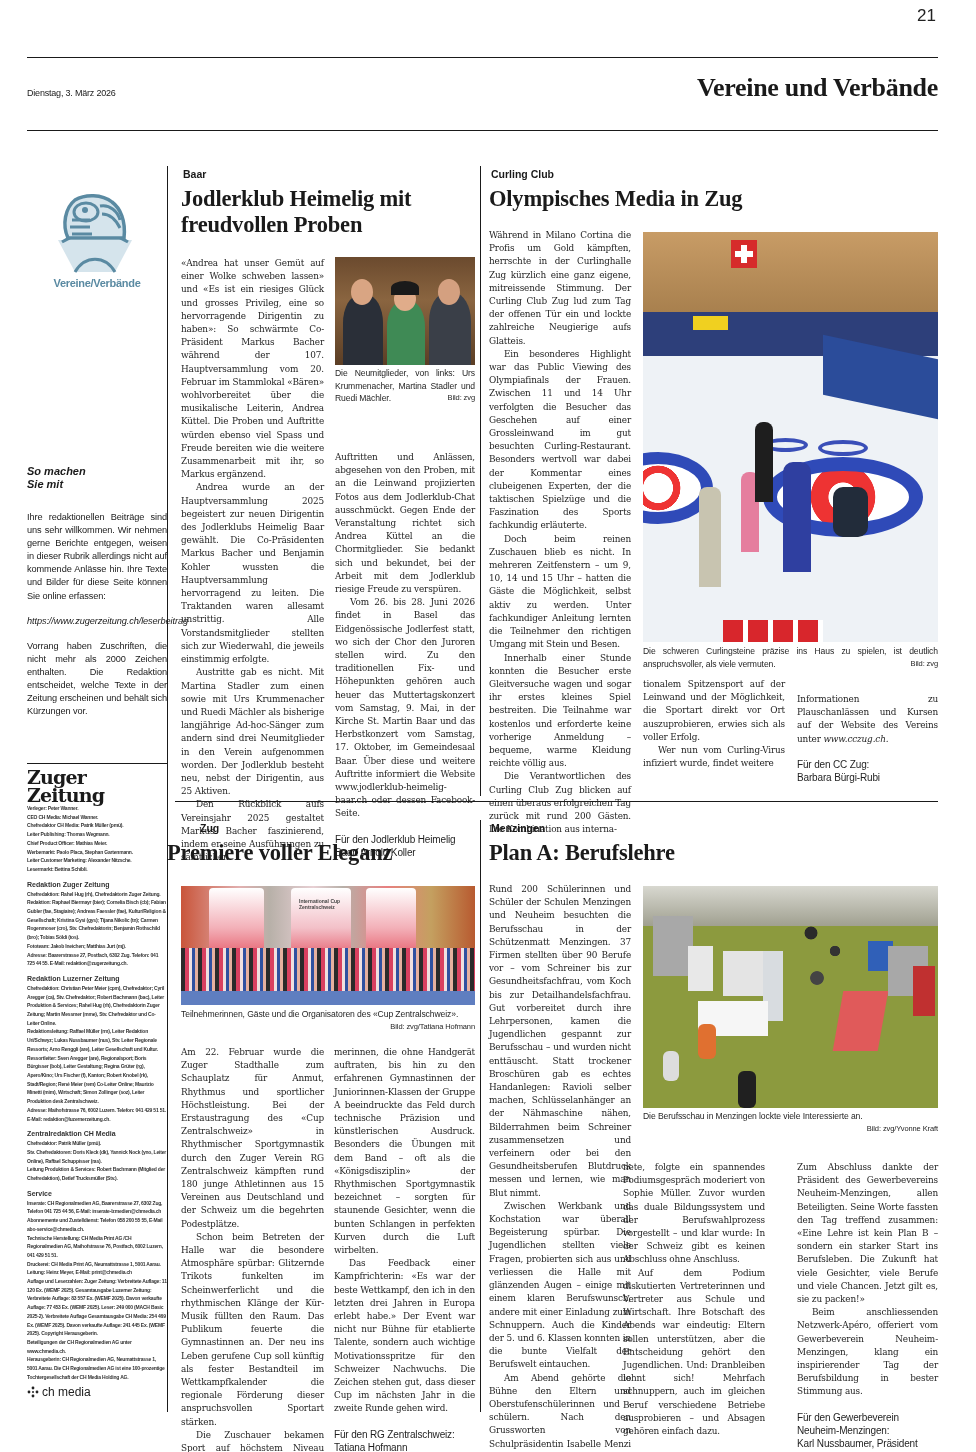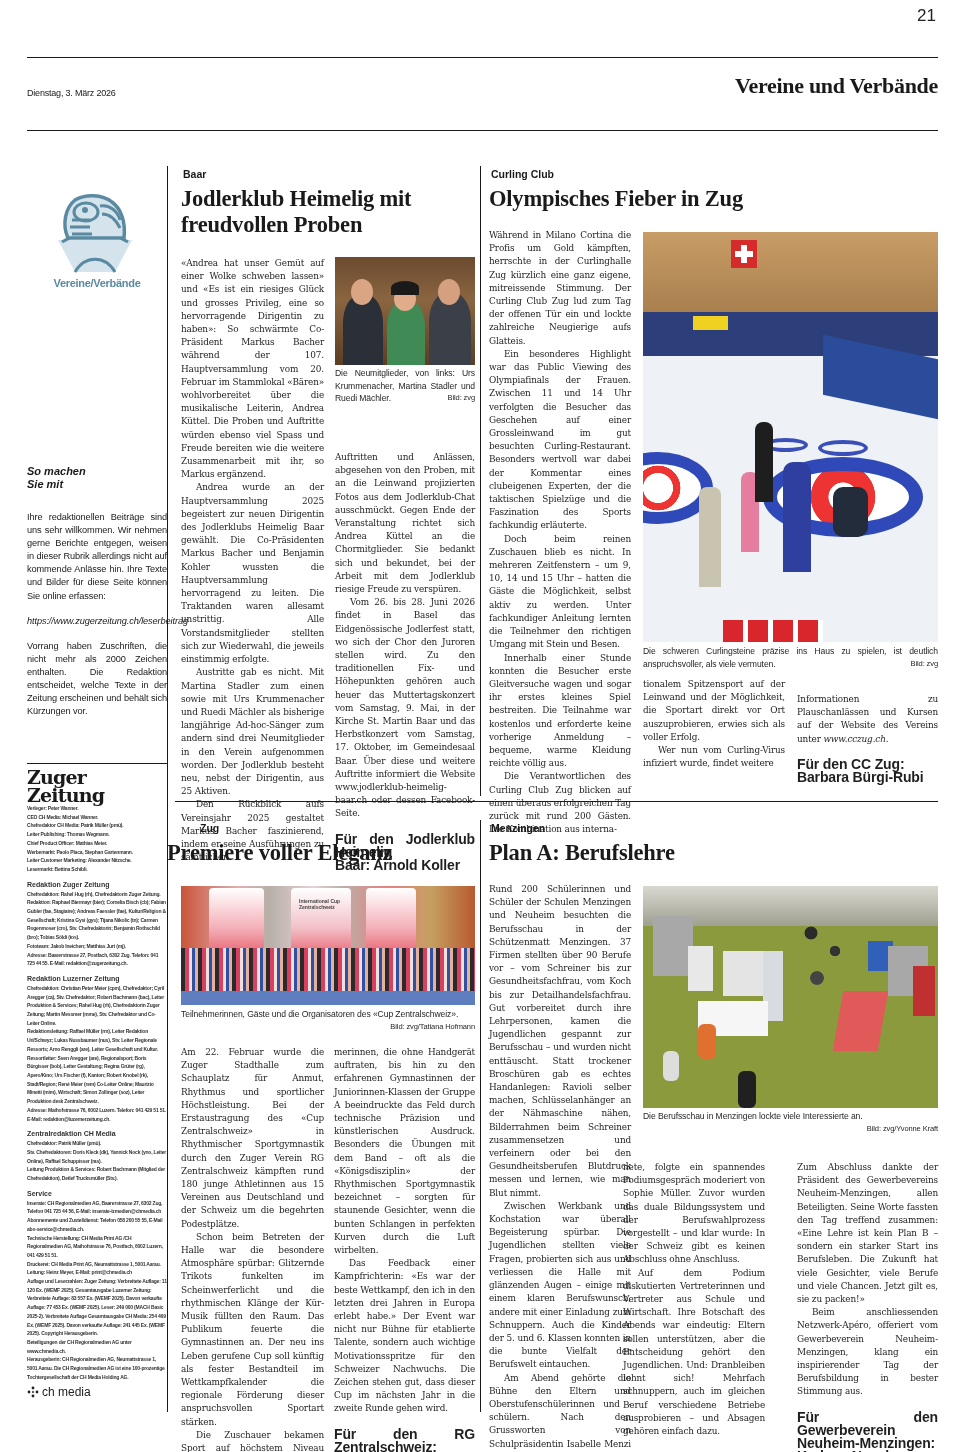--- a/index.html
+++ b/index.html
@@ -6,21 +6,21 @@
   html, body { width: 976px; height: 1452px; background: #fff; overflow: hidden; }
   body { position: relative; color: #1a1a1a; font-family: "DejaVu Serif", serif; }
 
   .abs { position: absolute; }
 
   #page-number { right: 40px; top: 6px; font-family: "Liberation Sans", sans-serif; font-size: 17px; color: #222; }
   .rule { position: absolute; background: #1a1a1a; }
   #top-rule { left: 27px; right: 38px; top: 57px; height: 1px; }
   #head-rule { left: 27px; right: 38px; top: 130px; height: 1px; }
   #date { left: 27px; top: 88px; font-family: "Liberation Sans", sans-serif; font-size: 9px; letter-spacing: -0.2px; }
-  #section-title { right: 38px; top: 73px; font-family: "Liberation Serif", serif; font-size: 22px; font-weight: bold; letter-spacing: -0.3px; }
+  #section-title { right: 38px; top: 73px; font-family: "Liberation Serif", serif; font-size: 26px; font-weight: bold; letter-spacing: -0.3px; }
 
   
   .vrule { position: absolute; width: 1px; background: #1a1a1a; }
 
   
   #sidebar-logo { left: 40px; top: 180px; width: 110px; height: 110px; }
   #sidebar-logo-label { left: 27px; top: 277px; width: 140px; text-align: center; font-family: "Liberation Sans", sans-serif; font-weight: bold; font-size: 11px; color: #5a8aa2; letter-spacing: -0.3px; }
   #howto { left: 27px; top: 465px; width: 140px; font-family: "Liberation Sans", sans-serif; }
   #howto h3 { font-size: 11px; font-weight: bold; line-height: 13px; margin-bottom: 20px; font-style: italic; }
   #howto p { font-size: 9.2px; line-height: 13.1px; text-align: justify; margin-bottom: 12px; letter-spacing: -0.1px; }
@@ -31,21 +31,21 @@
   #masthead .m-line { font-size: 5px; line-height: 8.7px; font-weight: bold; letter-spacing: -0.2px; color: #333; }
   #masthead .m-head { font-size: 7px; line-height: 10px; font-weight: bold; margin-top: 6px; color: #333; }
   #chmedia-logo { font-size: 12px; color: #222; margin-top: 4px; display: flex; align-items: center; gap: 3px; }
 
   
   .kicker { font-family: "Liberation Sans", sans-serif; font-weight: bold; font-size: 10.5px; }
   .headline { font-family: "Liberation Serif", serif; font-weight: bold; font-size: 22.5px; line-height: 26px; letter-spacing: -0.2px; }
   .col { position: absolute; font-family: "DejaVu Serif", serif; font-size: 8.9px; line-height: 13.2px; text-align: justify; hyphens: manual; letter-spacing: -0.15px; color: #1f1f1f; }
   .col p { text-indent: 15px; }
   .col p.first { text-indent: 0; }
-  .sign { font-family: "Liberation Sans", sans-serif; font-weight: bold; font-size: 14px; line-height: 13px; text-indent: 0 !important; margin-top: 12px; }
+  .sign { font-family: "Liberation Sans", sans-serif; font-weight: normal; font-size: 10px; line-height: 13px; text-indent: 0 !important; margin-top: 12px; }
   .caption { position: absolute; font-family: "Liberation Sans", sans-serif; font-size: 8.6px; line-height: 12.5px; text-align: justify; color: #1f1f1f; letter-spacing: -0.1px; }
   .credit { float: right; font-size: 7.5px; }
   .photo { position: absolute; overflow: hidden; }
 
   
   #photo-jodler { left: 335px; top: 257px; width: 140px; height: 108px; background: linear-gradient(180deg,#6b4a2e 0%,#8a6540 40%,#5b3e25 100%); }
   #photo-jodler .person { position: absolute; bottom: 0; border-radius: 40% 40% 0 0; }
   
   #photo-curling { left: 643px; top: 232px; width: 295px; height: 410px; background: #eef2f6; }
   
@@ -160,21 +160,21 @@
   <div class="abs" style="left:103px; top:22px; width:22px; height:26px; border-radius:50%; background:#d4a080;"></div>
 </div>
 <div class="caption" style="left:335px; top:367px; width:140px;"><span>Die Neumitglieder, von links: Urs Krummenacher, Martina Stadler und Ruedi Mächler.</span> <span class="credit">Bild: zvg</span></div>
 <div class="col" id="jodler-col2" style="left:335px; top:431px; width:140px;margin-top:20px;">
     <p class="first">Auftritten und Anlässen, abgesehen von den Proben, mit an die Leinwand projizierten Fotos aus dem Jodlerklub-Chat ausschmückt. Gegen Ende der Veranstaltung richtet sich Andrea Küttel an die Chormitglieder. Sie bedankt sich und bekundet, bei der Arbeit mit dem Jodlerklub riesige Freude zu verspüren.</p>
     <p>Vom 26. bis 28. Juni 2026 findet in Basel das Eidgenössische Jodlerfest statt, wo sich der Chor den Juroren stellen wird. Zu den traditionellen Fix- und Höhepunkten gehören auch heuer das Muttertagskonzert vom Samstag, 9. Mai, in der Kirche St. Martin Baar und das Herbstkonzert vom Samstag, 17. Oktober, im Gemeindesaal Baar. Über diese und weitere Auftritte informiert die Website www.jodlerklub-heimelig-baar.ch oder dessen Facebook-Seite.</p>
     <p class="sign"><span>Für den Jodlerklub Heimelig</span><br><span>Baar: Arnold Koller</span></p>
   </div>
 
 <div class="abs kicker" style="left:491px; top:168px;">Curling Club</div>
-<div class="abs headline" style="left:489px; top:186px; width:440px;">Olympisches Fieber in Zug</div>
+<div class="abs headline" style="left:489px; top:186px; width:440px;">Olympisches Media in Zug</div>
 <div class="col" id="curling-col1" style="left:489px; top:229px; width:142px;">
     <p class="first">Während in Milano Cortina die Profis um Gold kämpften, herrschte in der Curlinghalle Zug kürzlich eine ganz eigene, mitreissende Stimmung. Der Curling Club Zug lud zum Tag der offenen Tür ein und lockte zahlreiche Neugierige aufs Glatteis.</p>
     <p>Ein besonderes Highlight war das Public Viewing des Olympiafinals der Frauen. Zwischen 11 und 14 Uhr verfolgten die Besucher das Geschehen auf einer Grossleinwand im gut besuchten Curling-Restaurant. Besonders wertvoll war dabei der Kommentar eines clubeigenen Experten, der die taktischen Spielzüge und die Faszination des Sports fachkundig erläuterte.</p>
     <p>Doch beim reinen Zuschauen blieb es nicht. In mehreren Zeitfenstern – um 9, 10, 14 und 15 Uhr – hatten die Gäste die Möglichkeit, selbst aktiv zu werden. Unter fachkundiger Anleitung lernten die Teilnehmer den richtigen Umgang mit Stein und Besen.</p>
     <p>Innerhalb einer Stunde konnten die Besucher erste Gleitversuche wagen und sogar ihr erstes kleines Spiel bestreiten. Die Teilnahme war kostenlos und erforderte keine vorherige Anmeldung – bequeme, warme Kleidung reichte völlig aus.</p>
     <p>Die Verantwortlichen des Curling Club Zug blicken auf einen überaus erfolgreichen Tag zurück mit rund 200 Gästen. Die Kombination aus interna-</p>
   </div>
 <div class="photo" id="photo-curling">
   <div class="abs" style="left:0; top:0; width:295px; height:80px; background:linear-gradient(180deg,#c89c66,#a8804e);"></div>
   <div class="abs" style="left:88px; top:8px; width:26px; height:28px; background:#d62b2b;"></div>

